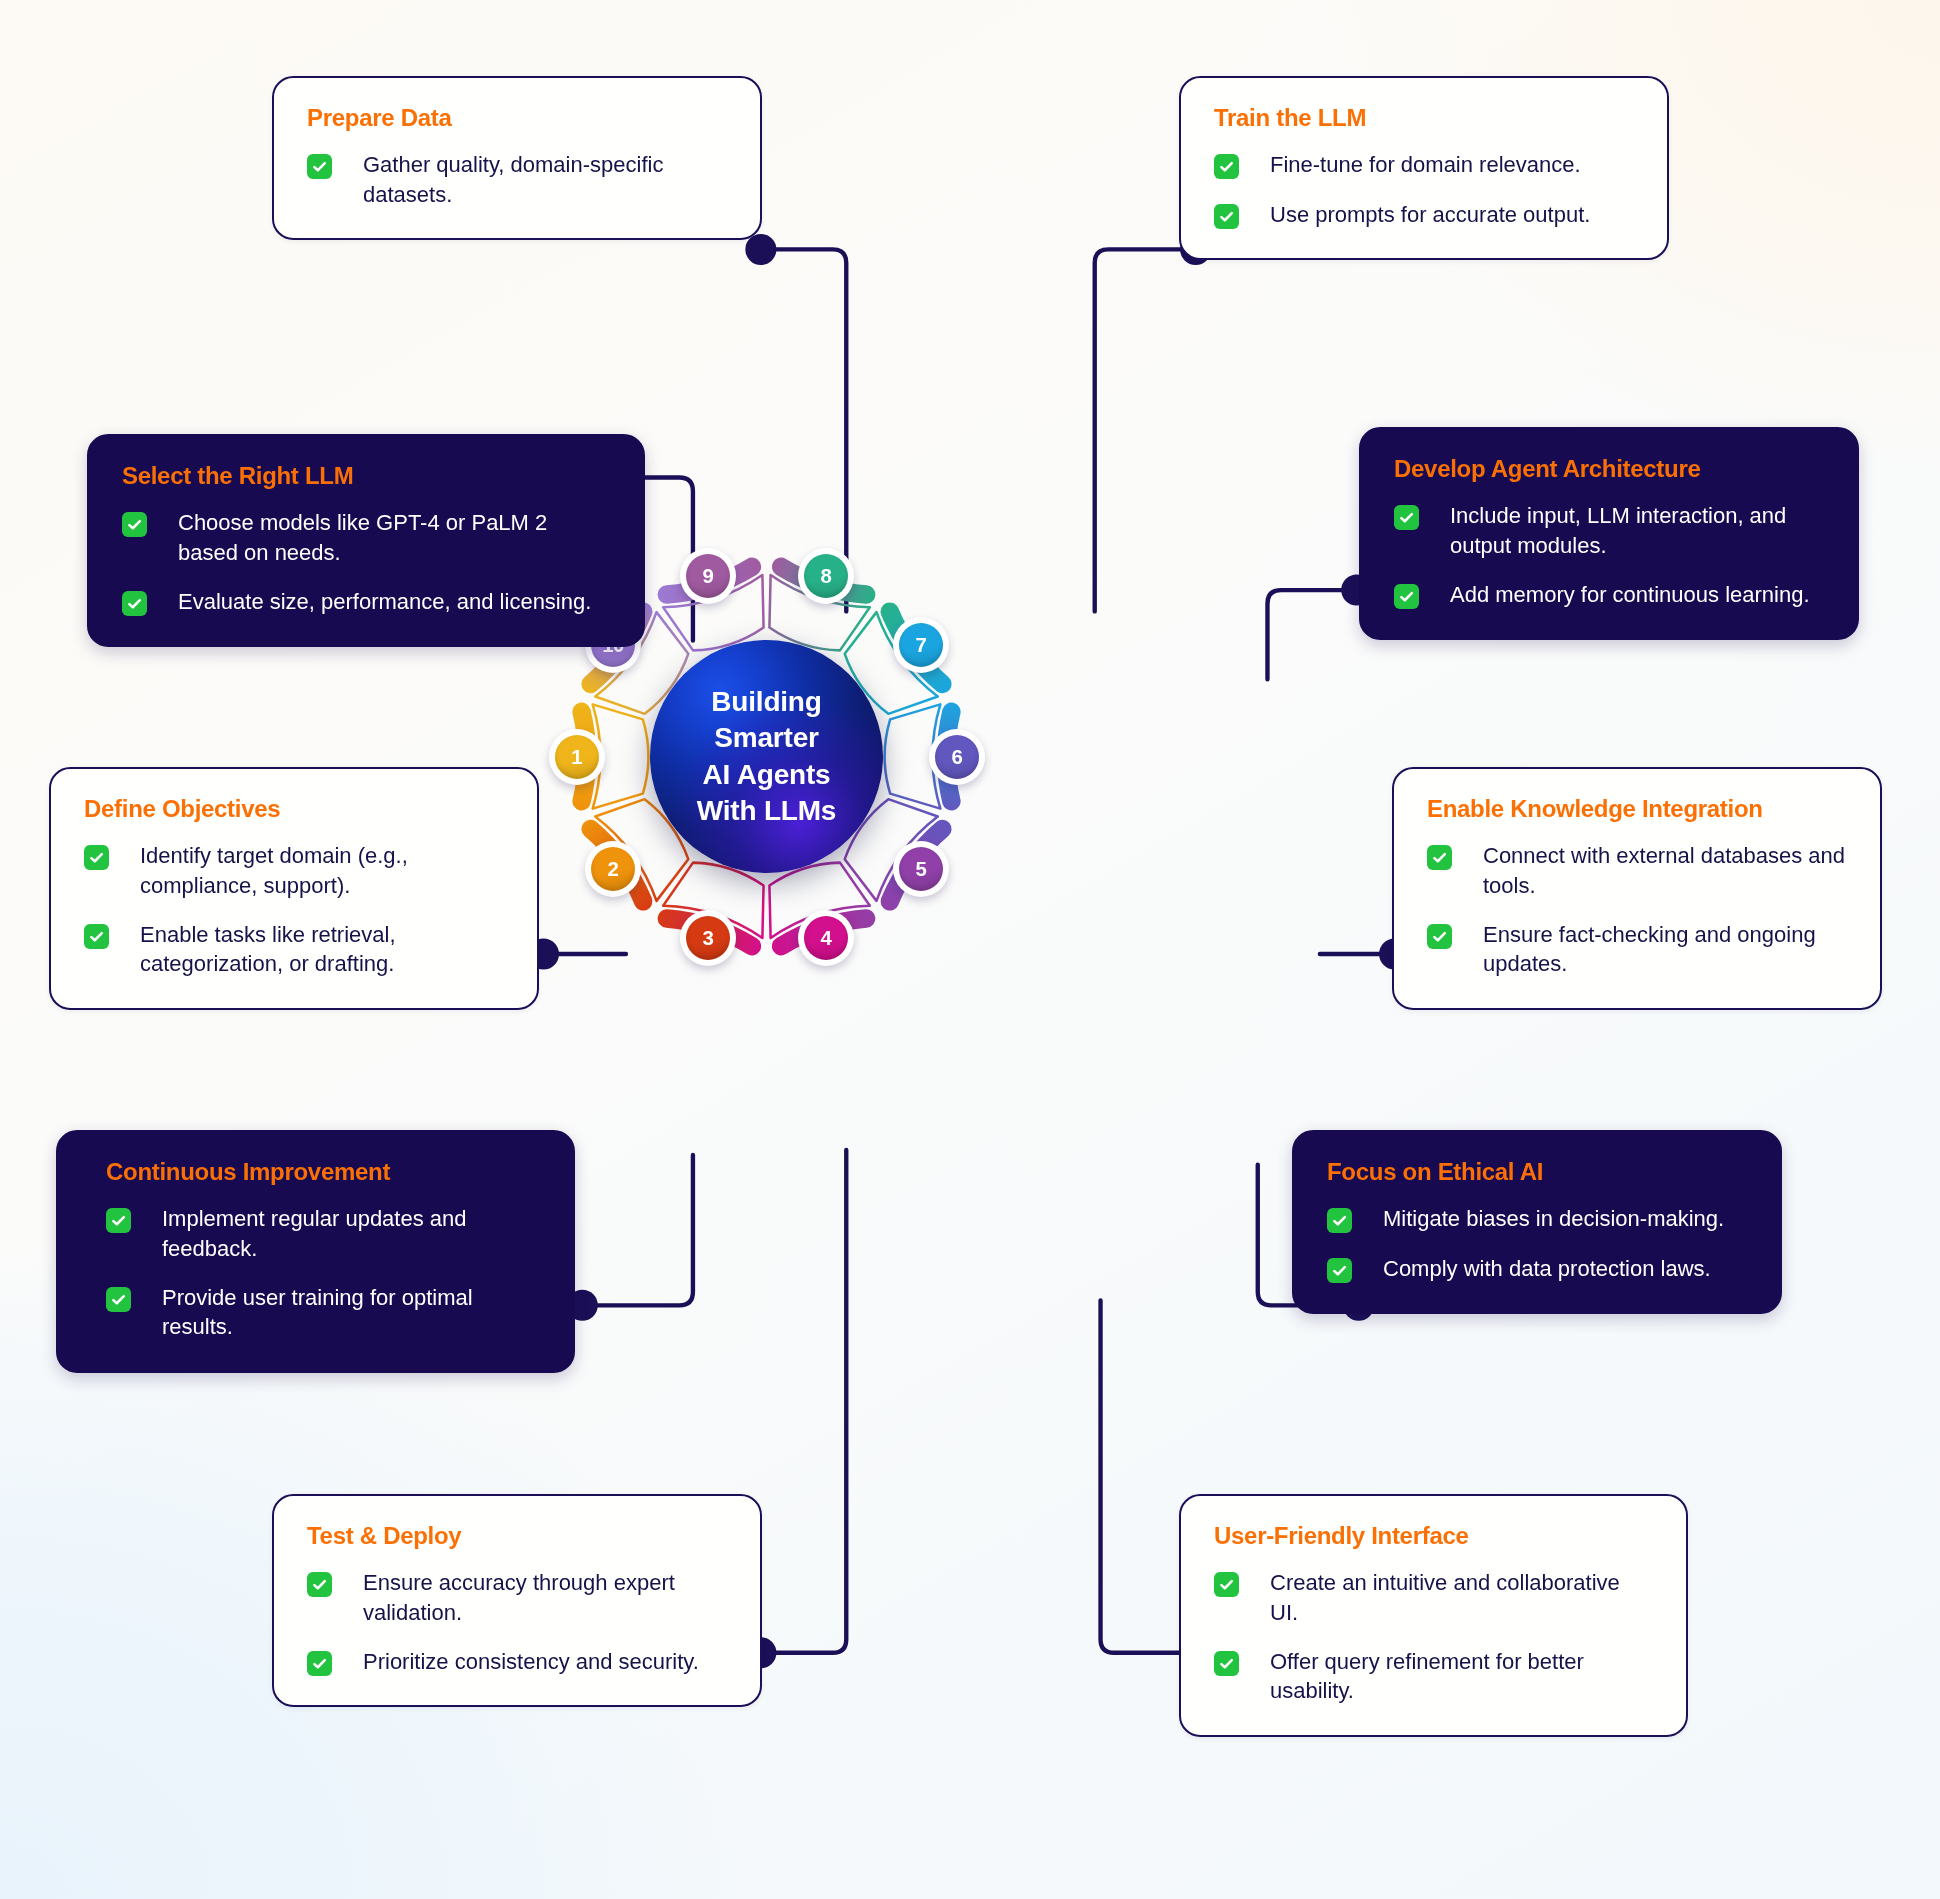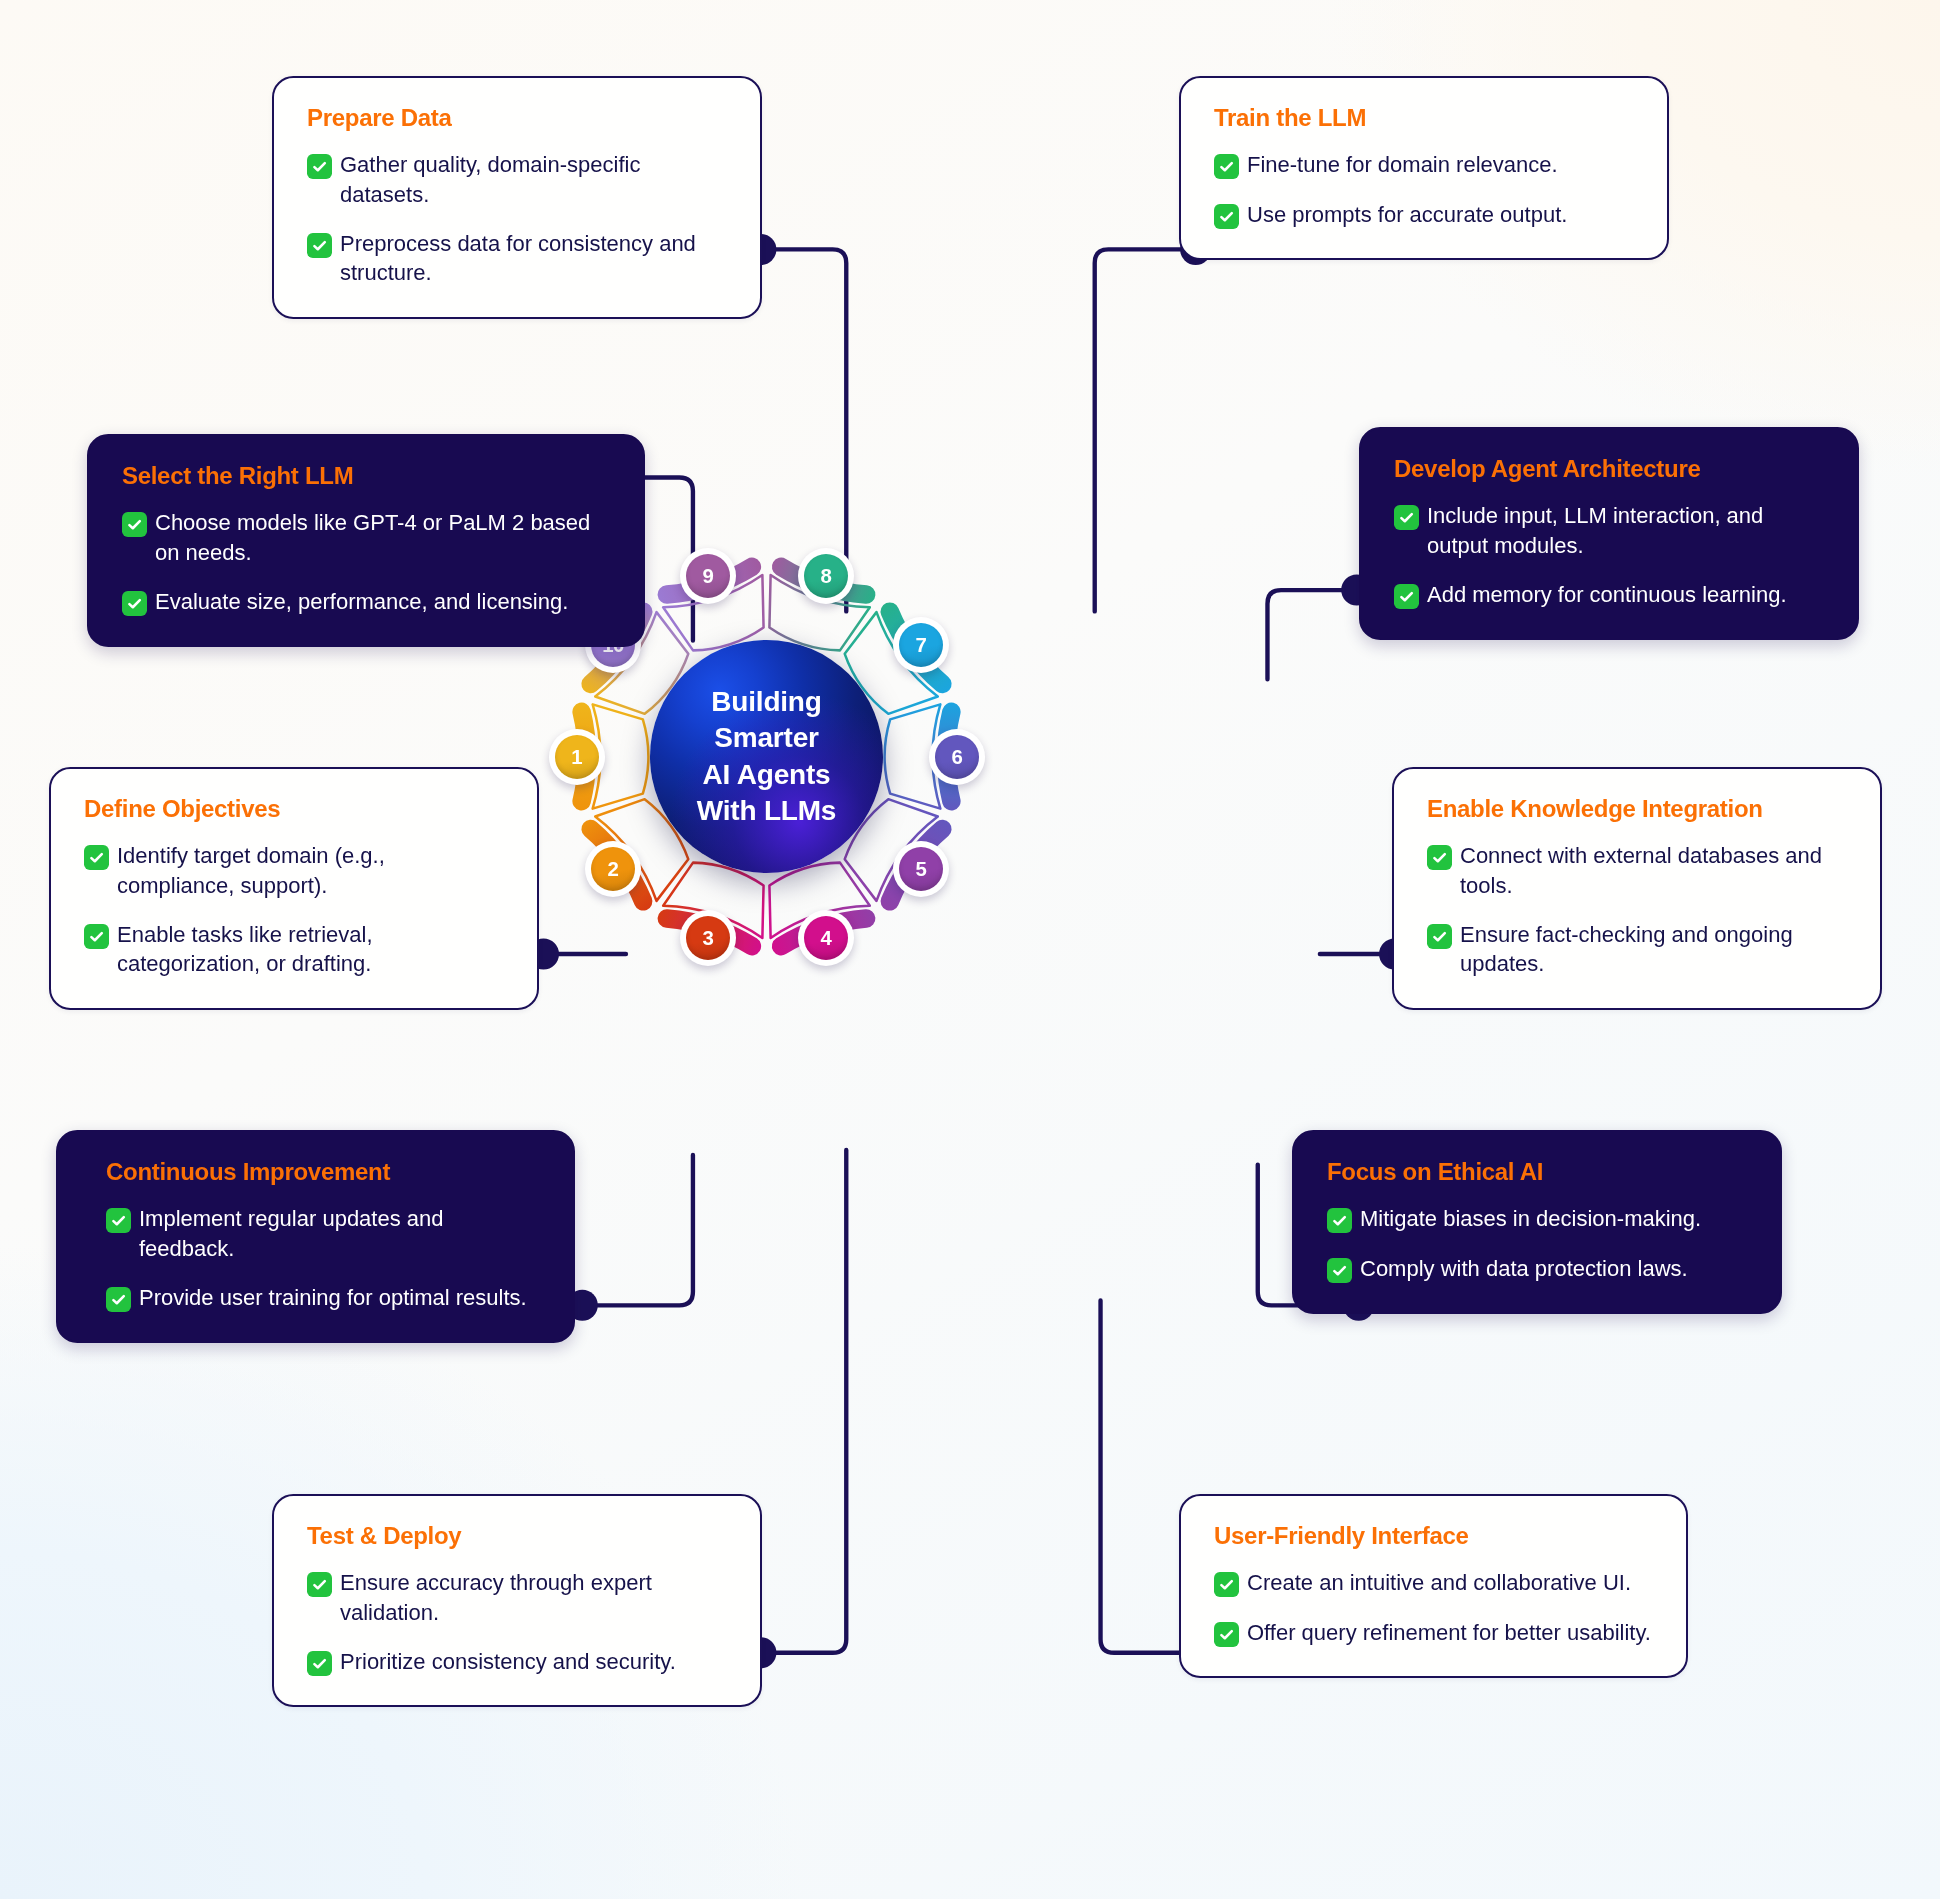--- a/index.html
+++ b/index.html
@@ -89,21 +89,21 @@
   .card h3 {
     font-size: 24px;
     font-weight: 700;
     color: #fb7005;
     line-height: 1.12;
     margin-bottom: 18.4px;
     letter-spacing: -0.3px;
   }
   .card.dark h3 { color: #fb7005; }
   .bullets { display: flex; flex-direction: column; gap: 20.4px; }
-  .bullet { display: flex; align-items: flex-start; gap: 8px; }
+  .bullet { display: flex; align-items: flex-start; gap: 31px; }
   .chk {
     flex: 0 0 auto;
     width: 25px; height: 25px;
     border-radius: 5.8px;
     background: #22c33e;
     margin-top: 3.9px;
     position: relative;
   }
   .chk svg { position: absolute; left: 3.9px; top: 3.9px; }
   .bullet span {
@@ -273,28 +273,20 @@
   <h3>Prepare Data</h3>
   <div class="bullets">
     <div class="bullet">
       <span class="chk">
           <svg width="17.5" height="17.5" viewBox="0 0 18 18">
             <path d="M3.5 9.4 L7 12.6 L14.2 5.2" fill="none" stroke="#fff" stroke-width="2.6" stroke-linecap="round" stroke-linejoin="round"></path>
           </svg>
         </span>
       <span>Gather quality, domain-specific datasets.</span>
     </div>
-    <div class="bullet">
-      <span class="chk">
-          <svg width="17.5" height="17.5" viewBox="0 0 18 18">
-            <path d="M3.5 9.4 L7 12.6 L14.2 5.2" fill="none" stroke="#fff" stroke-width="2.6" stroke-linecap="round" stroke-linejoin="round"></path>
-          </svg>
-        </span>
-      <span>Preprocess data for consistency and structure.</span>
-    </div>
   </div>
 </div>
 
 <div class="card light" id="card-train-llm">
   <h3>Train the LLM</h3>
   <div class="bullets">
     <div class="bullet">
       <span class="chk">
           <svg width="17.5" height="17.5" viewBox="0 0 18 18">
             <path d="M3.5 9.4 L7 12.6 L14.2 5.2" fill="none" stroke="#fff" stroke-width="2.6" stroke-linecap="round" stroke-linejoin="round"></path>

